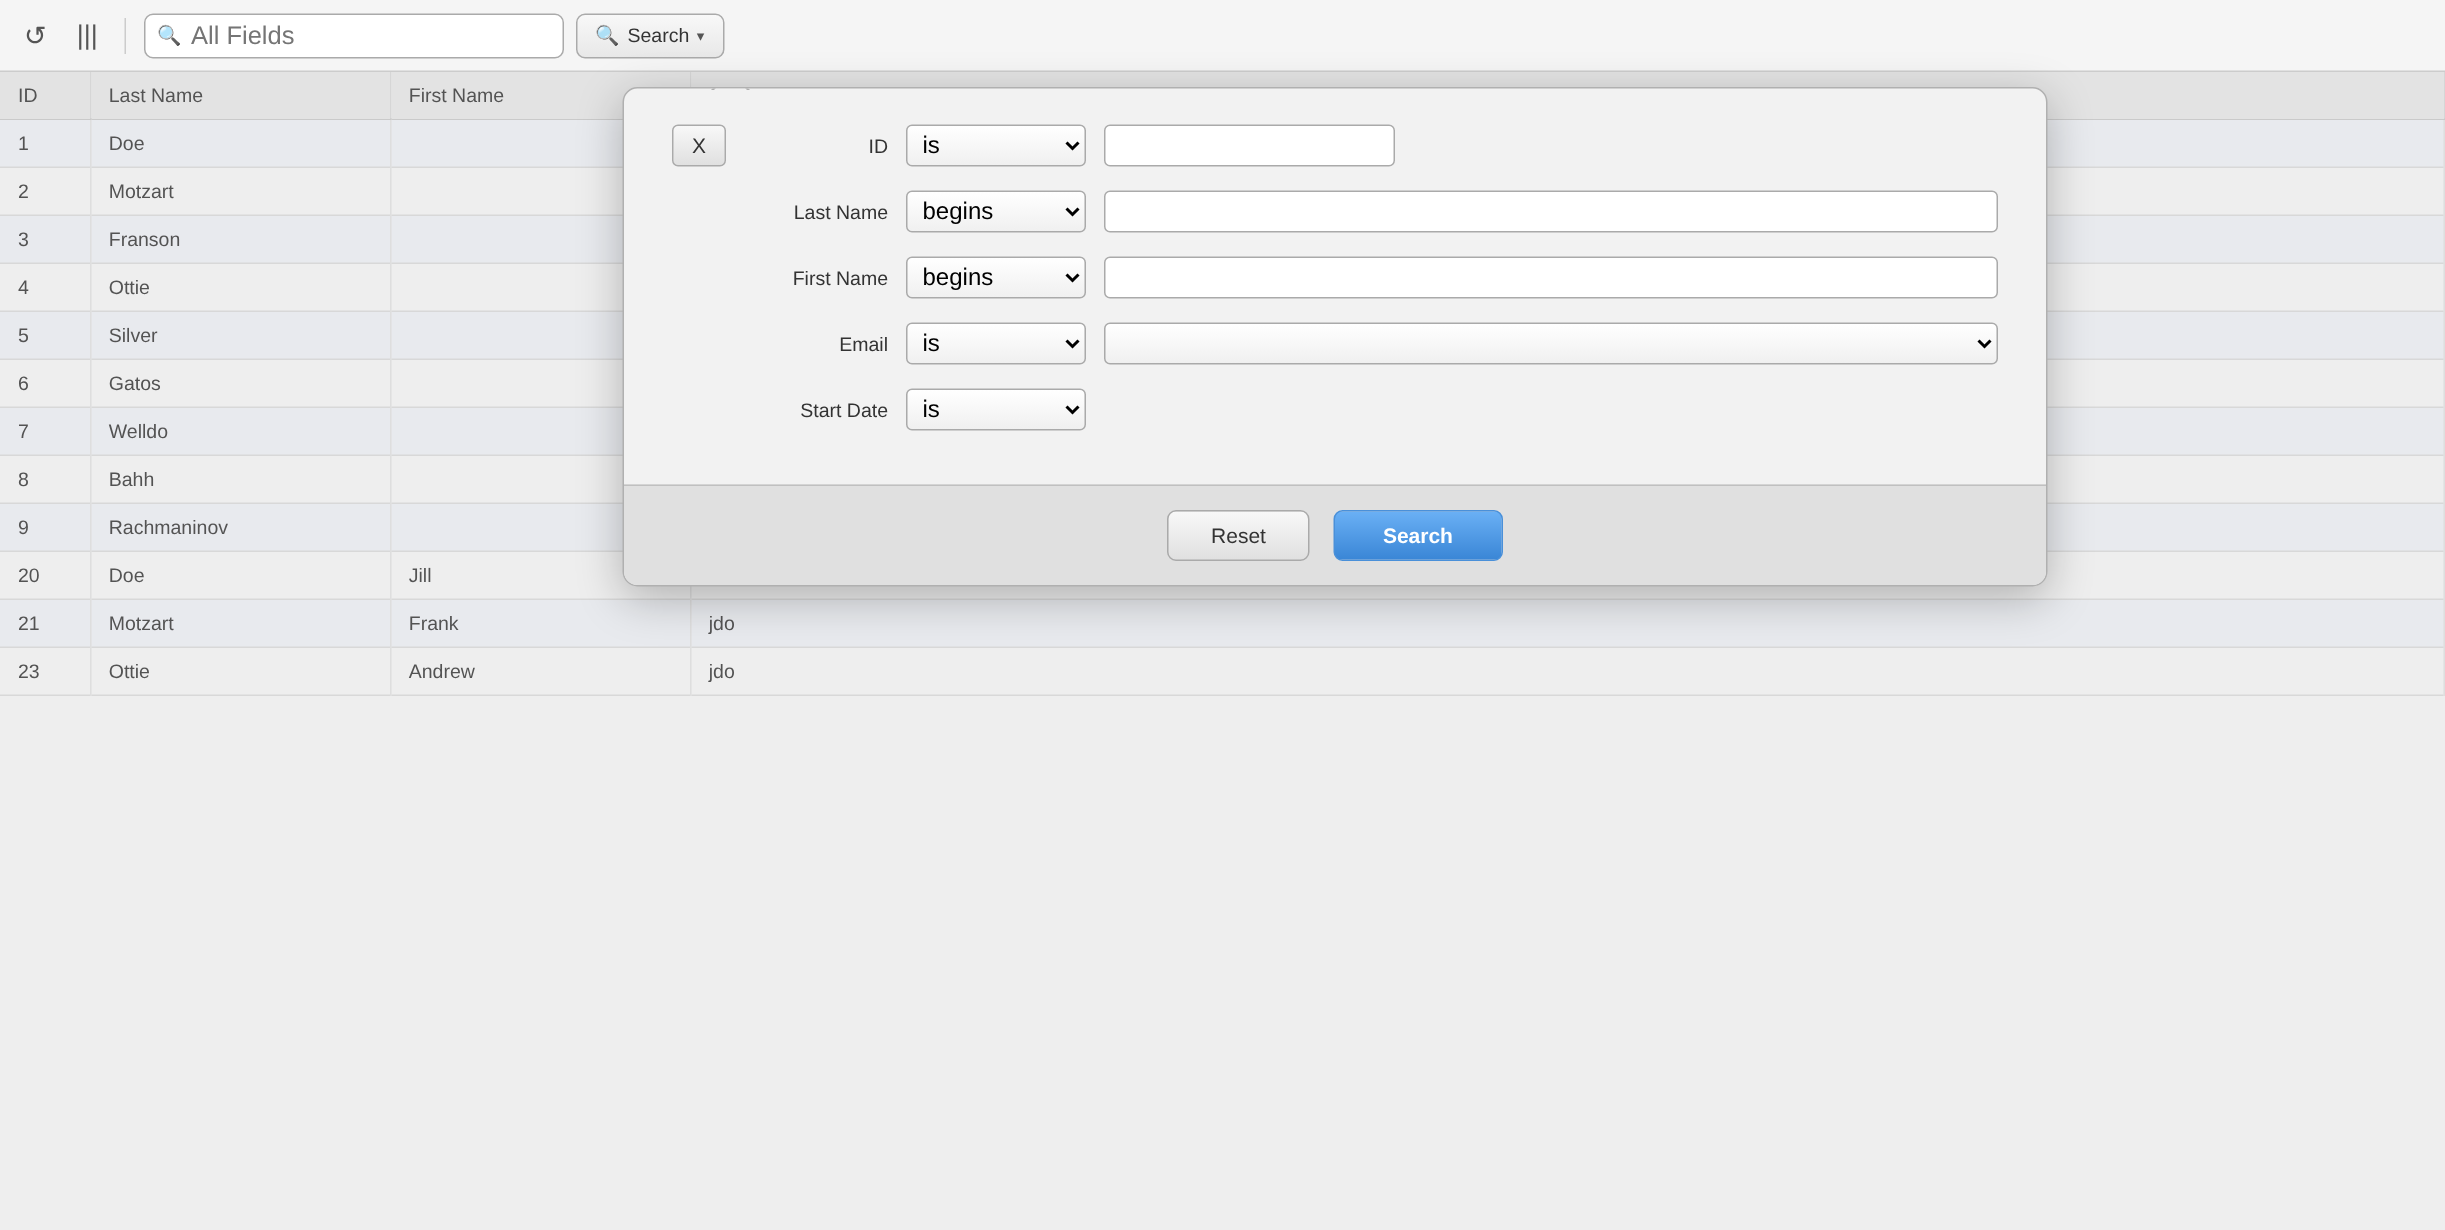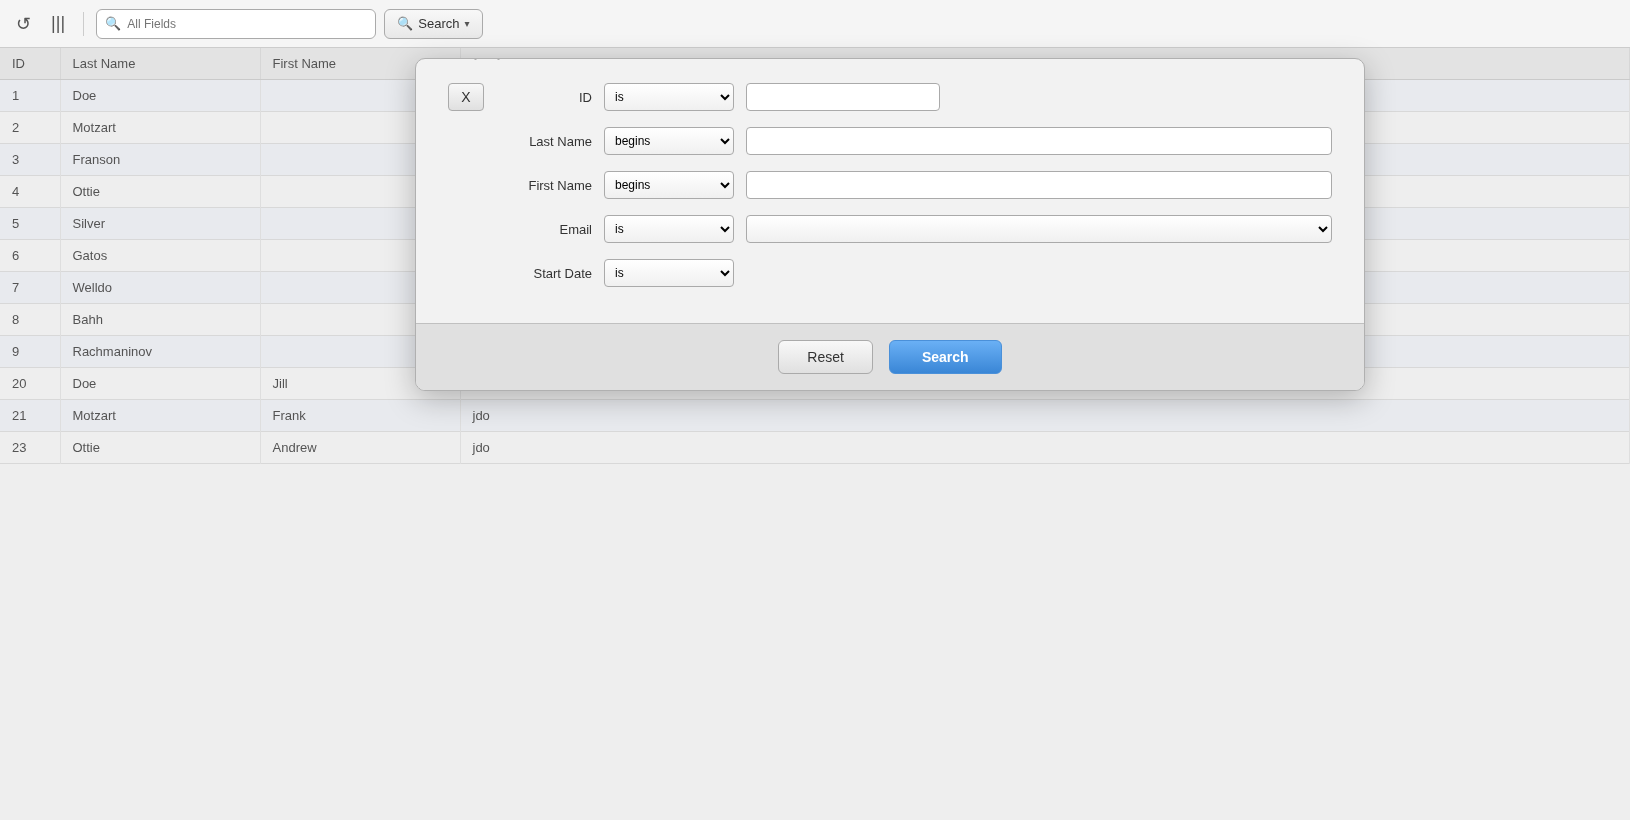--- a/index.html
+++ b/index.html
@@ -42,21 +42,21 @@
       border-radius: 6px;
       background: #fff;
       padding: 4px 8px;
       width: 280px;
       height: 30px;
       gap: 6px;
     }
     .search-field-wrapper input {
       border: none;
       outline: none;
-      font-size: 12px;
+      font-size: 17px;
       color: #333;
       width: 100%;
       background: transparent;
     }
     .search-icon-small {
       color: #888;
       font-size: 13px;
     }
     .search-button {
       display: flex;
@@ -184,26 +184,26 @@
       gap: 12px;
     }
     .popup-row .field-label {
       width: 100px;
       text-align: right;
       font-size: 13px;
       color: #333;
       flex-shrink: 0;
     }
     .popup-row select {
-      width: 130px;
+      width: 120px;
       height: 28px;
       border: 1px solid #aaa;
       border-radius: 4px;
       background: linear-gradient(to bottom, #fff, #f0f0f0);
-      font-size: 12px;
+      font-size: 16px;
       padding: 2px 6px;
       appearance: auto;
     }
     .popup-row input[type="text"],
     .popup-row input[type="date"] {
       flex: 1;
       height: 28px;
       border: 1px solid #aaa;
       border-radius: 4px;
       padding: 2px 8px;

